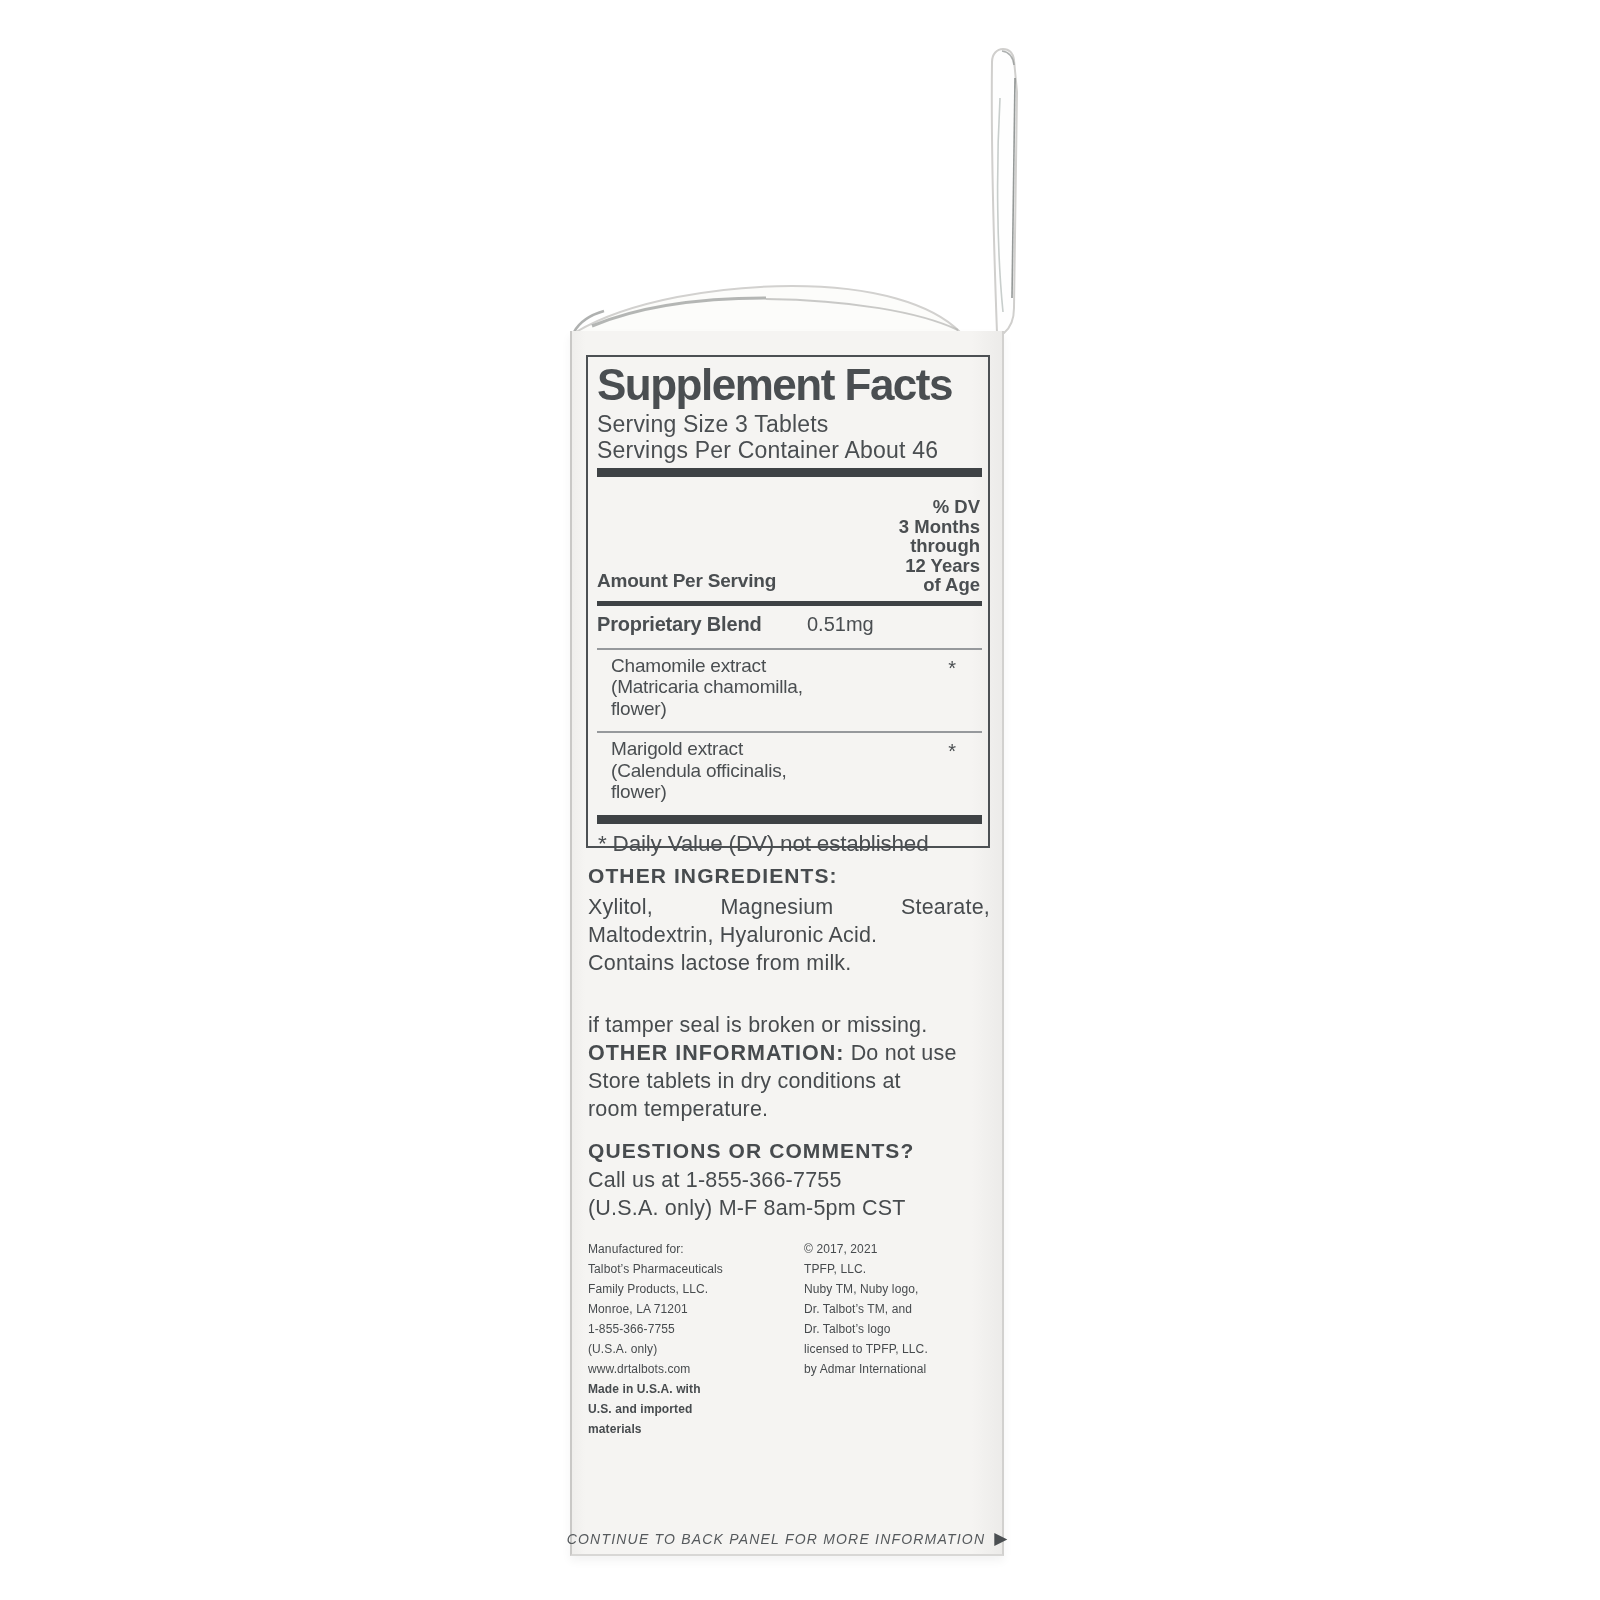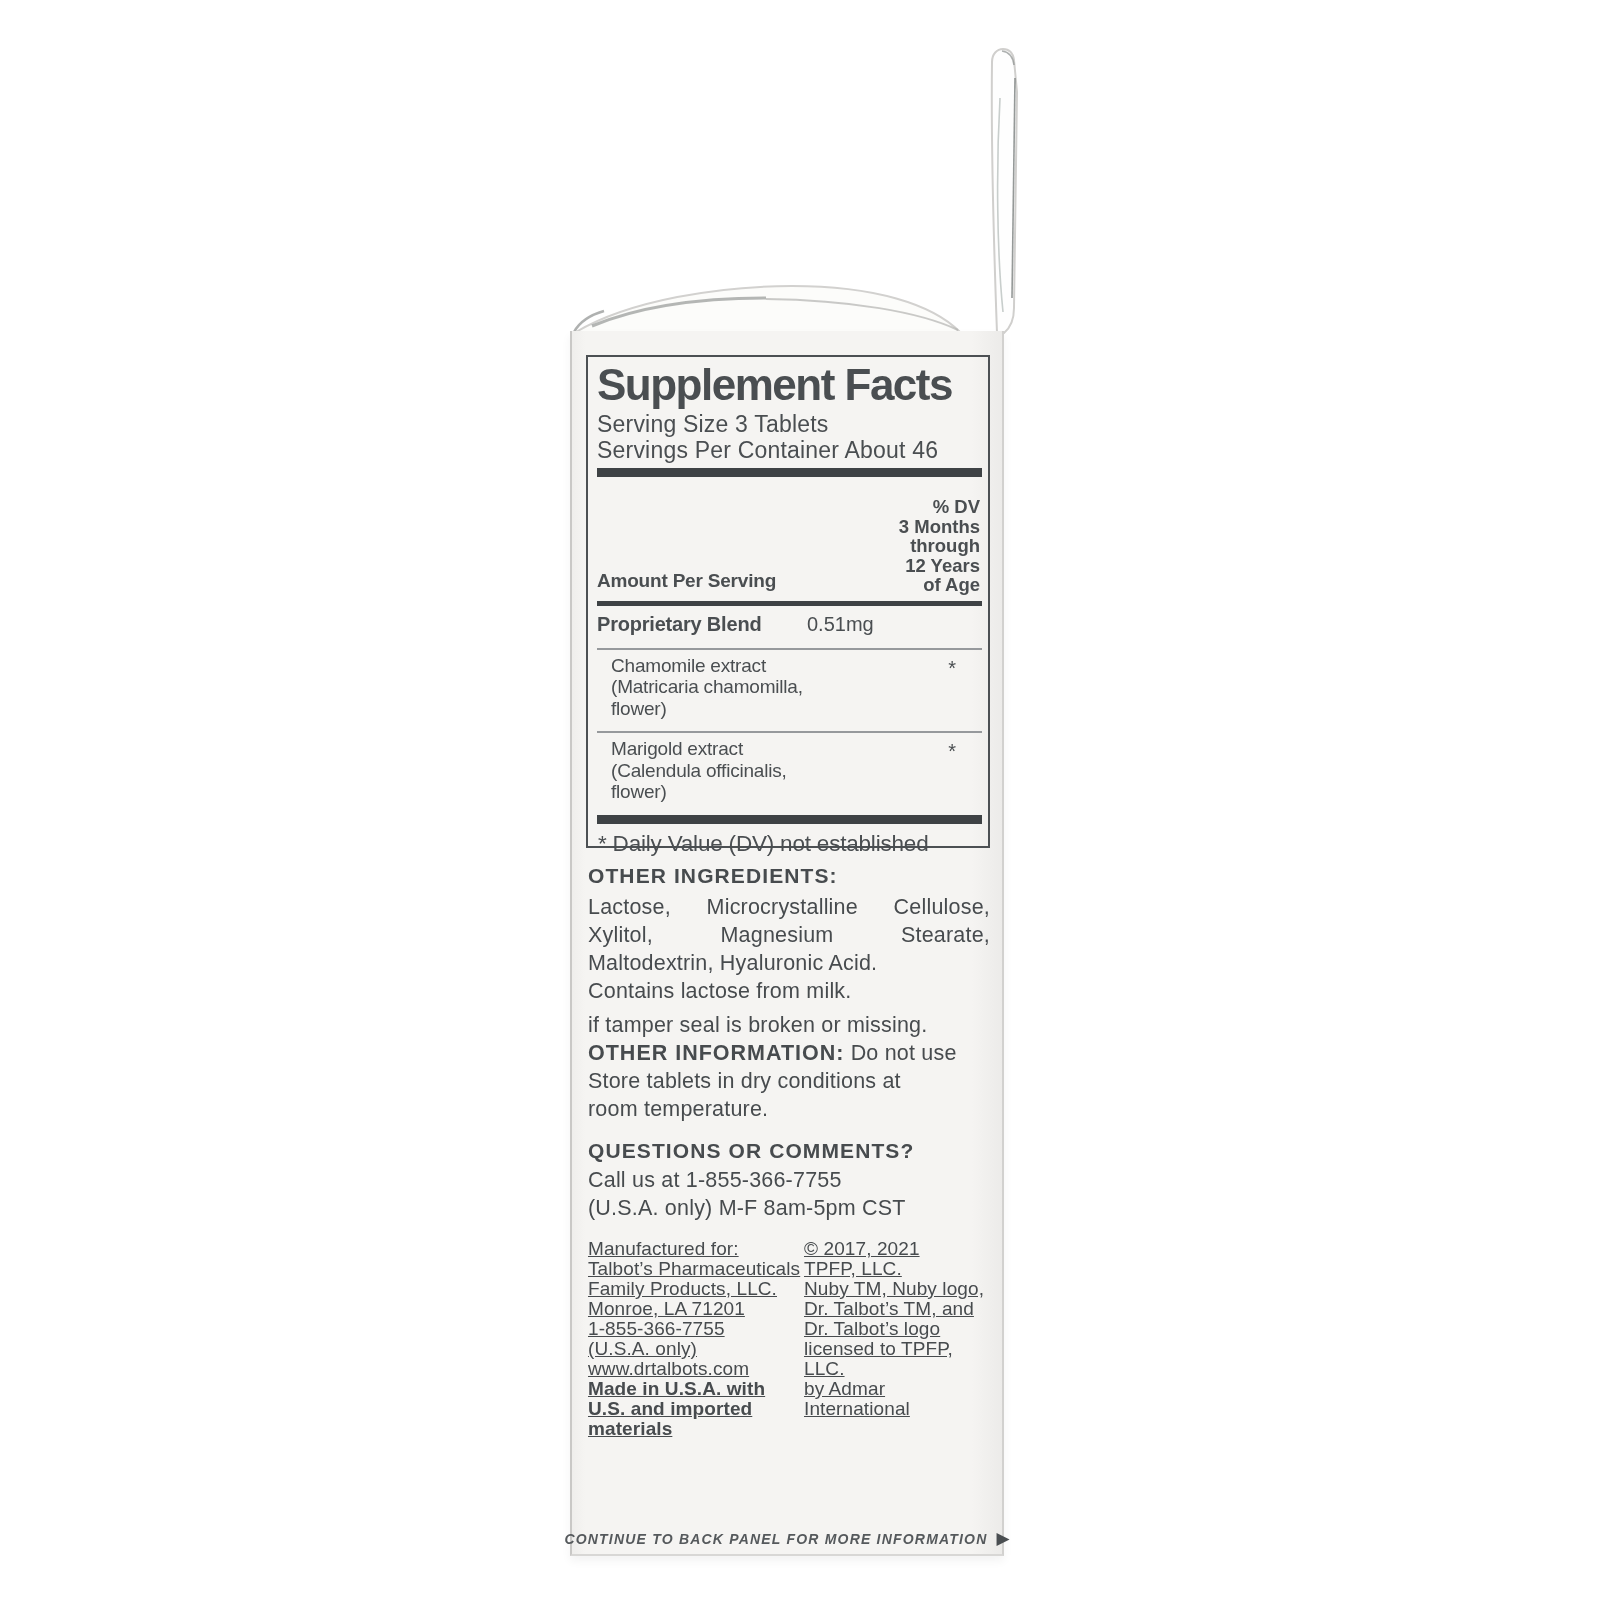--- a/index.html
+++ b/index.html
@@ -55,32 +55,32 @@
   .footnote { font-size:22.5px; letter-spacing:-0.2px; padding:7px 0 0 1px; white-space:nowrap; }
 
   
   .sec { position:absolute; left:16px; width:402px; }
   .sec-heading { font-size:21px; font-weight:bold; letter-spacing:1.1px; margin:0 0 5px 0; white-space:nowrap; }
   .body-line { font-size:21.5px; line-height:28px; letter-spacing:0.2px; }
   .just { text-align:justify; text-align-last:justify; }
   .inline-bold { font-weight:bold; letter-spacing:1.0px; }
 
   .mfg { position:absolute; left:16px; top:908px; width:402px; display:flex; }
-  .mfg-col { font-size:19px; line-height:20px; letter-spacing:0.1px;text-decoration:underline; }
+  .mfg-col { font-size:12px; line-height:20px; letter-spacing:0.1px; }
   .mfg-left { width:216px; }
   .mfg-right { flex:1; }
   .mfg-bold { font-weight:bold; }
 
   .footer-strip {
     position:absolute; left:0; top:1200px; width:100%;
     display:flex; justify-content:center; align-items:center; gap:9px;
     color:#55595c;
   }
   .footer-text {
-    font-size:14px; font-weight:bold; font-style:italic; letter-spacing:1.2px;
+    font-size:14px; font-weight:normal; font-style:italic; letter-spacing:1.2px;
     white-space:nowrap;
   }
   .footer-arrow { font-size:17px; line-height:14px; color:#4a4e51; }
 </style>
 </head>
 <body>
 
 <div class="scene">
 
   <svg class="box-top-svg" viewBox="0 0 520 350" aria-hidden="true">
@@ -144,21 +144,20 @@
         </div>
         <div class="asterisk">*</div>
       </div>
 
       <div class="bar-thick" style="margin-top:0;"></div>
       <div class="footnote">* Daily Value (DV) not established</div>
     </div>
 
     <div class="sec" style="top:533px;">
       <h3 class="sec-heading">OTHER INGREDIENTS:</h3>
-      <div class="body-line just">Lactose, Microcrystalline Cellulose,</div>
       <div class="body-line just">Xylitol, Magnesium Stearate,</div>
       <div class="body-line">Maltodextrin, Hyaluronic Acid.</div>
       <div class="body-line">Contains lactose from milk.</div>
     </div>
 
     <div class="sec" style="top:680px;">
       <div class="body-line">if tamper seal is broken or missing.</div>
       <div class="body-line"><span class="inline-bold">OTHER INFORMATION:</span><span> Do not use</span></div>
       <div class="body-line">Store tablets in dry conditions at</div>
       <div class="body-line">room temperature.</div>

